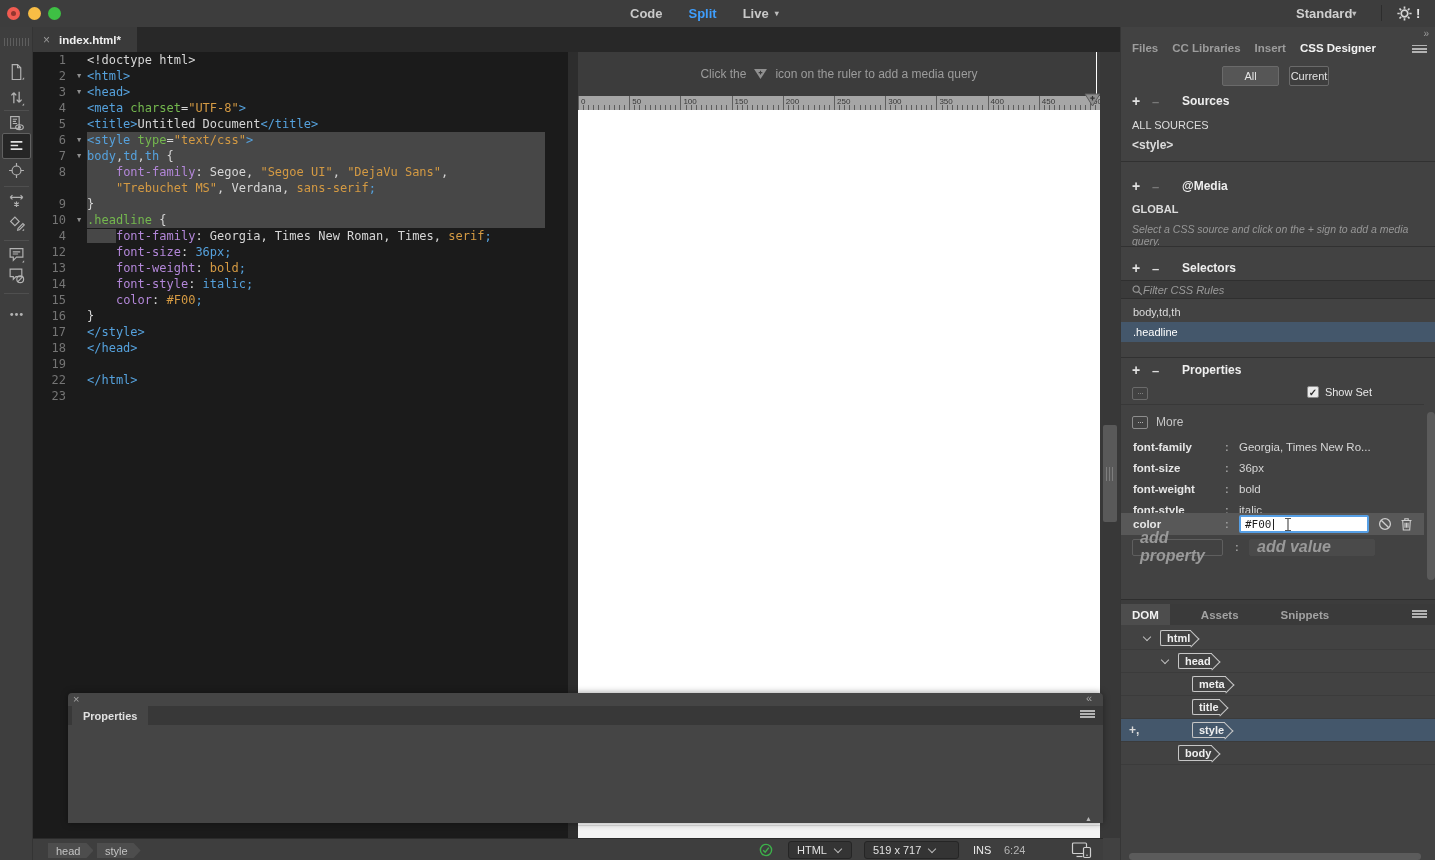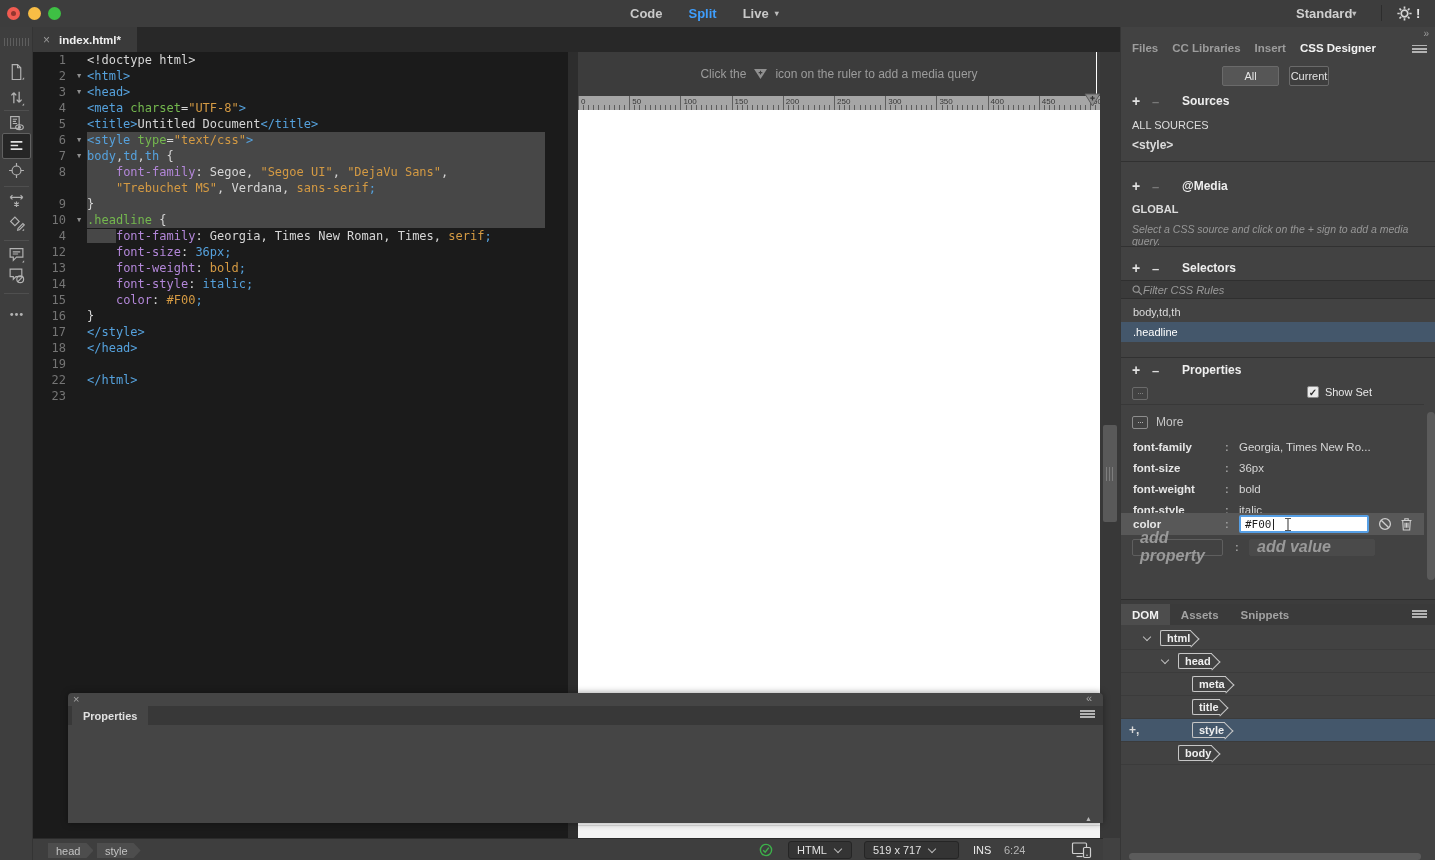--- a/index.html
+++ b/index.html
@@ -102,21 +102,21 @@
   .text-caret { width:1px; height:11px; background:#222; margin-left:1px; }
   .row-icons { display:flex; align-items:center; gap:8px; margin-left:9px; }
   .pr-add { top:511px; height:18px; }
   .add-box { border:1px solid #5f5f5f; border-radius:2px; height:17px; display:flex; align-items:center; padding:0 7px; font-style:italic; font-size:16px; color:#999;font-weight:bold; }
   .add-prop-box { margin-left:11px; width:91px; }
   .add-val-box { background:#4a4a4a; border-color:#4a4a4a; width:126px; }
   .rp-vthumb { position:absolute; left:306px; top:385px; width:8px; height:168px; background:#5b5b5b; border-radius:4px; }
   .rp-modeline { position:absolute; left:0; top:572px; width:315px; height:19px; background:#3c3c3c; border-top:1px solid #2e2e2e; border-bottom:1px solid #2e2e2e; display:flex; align-items:center; justify-content:center; font-size:11px; color:#cfcfcf; }
 
   
-  .dom-tabs { position:absolute; left:0; top:577px; width:315px; height:21px; background:#3a3a3a; display:flex; align-items:center; font-size:11.5px; font-weight:bold; color:#a2a2a2; }
+  .dom-tabs { position:absolute; left:0; top:577px; width:315px; height:21px; background:#3a3a3a; display:flex; align-items:center; font-size:11.5px; font-weight:bold; color:#a2a2a2;gap:20px; }
   .dom-tab { padding:0 11px; height:21px; display:flex; align-items:center; }
   .dom-tab-active { background:#4d4d4d; color:#f2f2f2; }
   .dom-burger { position:absolute; right:8px; top:583px; }
   .dom-row { position:absolute; left:0; width:315px; height:23px; border-bottom:1px solid #3b3b3b; display:flex; align-items:center; }
   .dom-row.selected { background:#44576b; }
   .chev { display:inline-block; width:6px; height:6px; border-right:1.5px solid #bdbdbd; border-bottom:1.5px solid #bdbdbd; transform:rotate(45deg); margin:-3px 10px 0 0; }
   .dom-tag { position:relative; display:inline-block; height:16px; line-height:14px; border:1px solid #c6c6c6; border-right:none; border-radius:2px 0 0 2px; padding:0 1px 0 6px; margin-right:14px; font-size:11px; font-weight:bold; color:#efefef; }
   .dom-tag::after { content:''; position:absolute; right:-6px; top:2.2px; width:11px; height:11px; border-top:1px solid #c6c6c6; border-right:1px solid #c6c6c6; transform:rotate(45deg); }
   .dom-insert { position:absolute; left:8px; font-size:12px; color:#dadada; font-weight:bold; }
   .dom-hscroll { position:absolute; left:8px; top:826px; width:292px; height:7px; background:#5b5b5b; border-radius:4px; }

